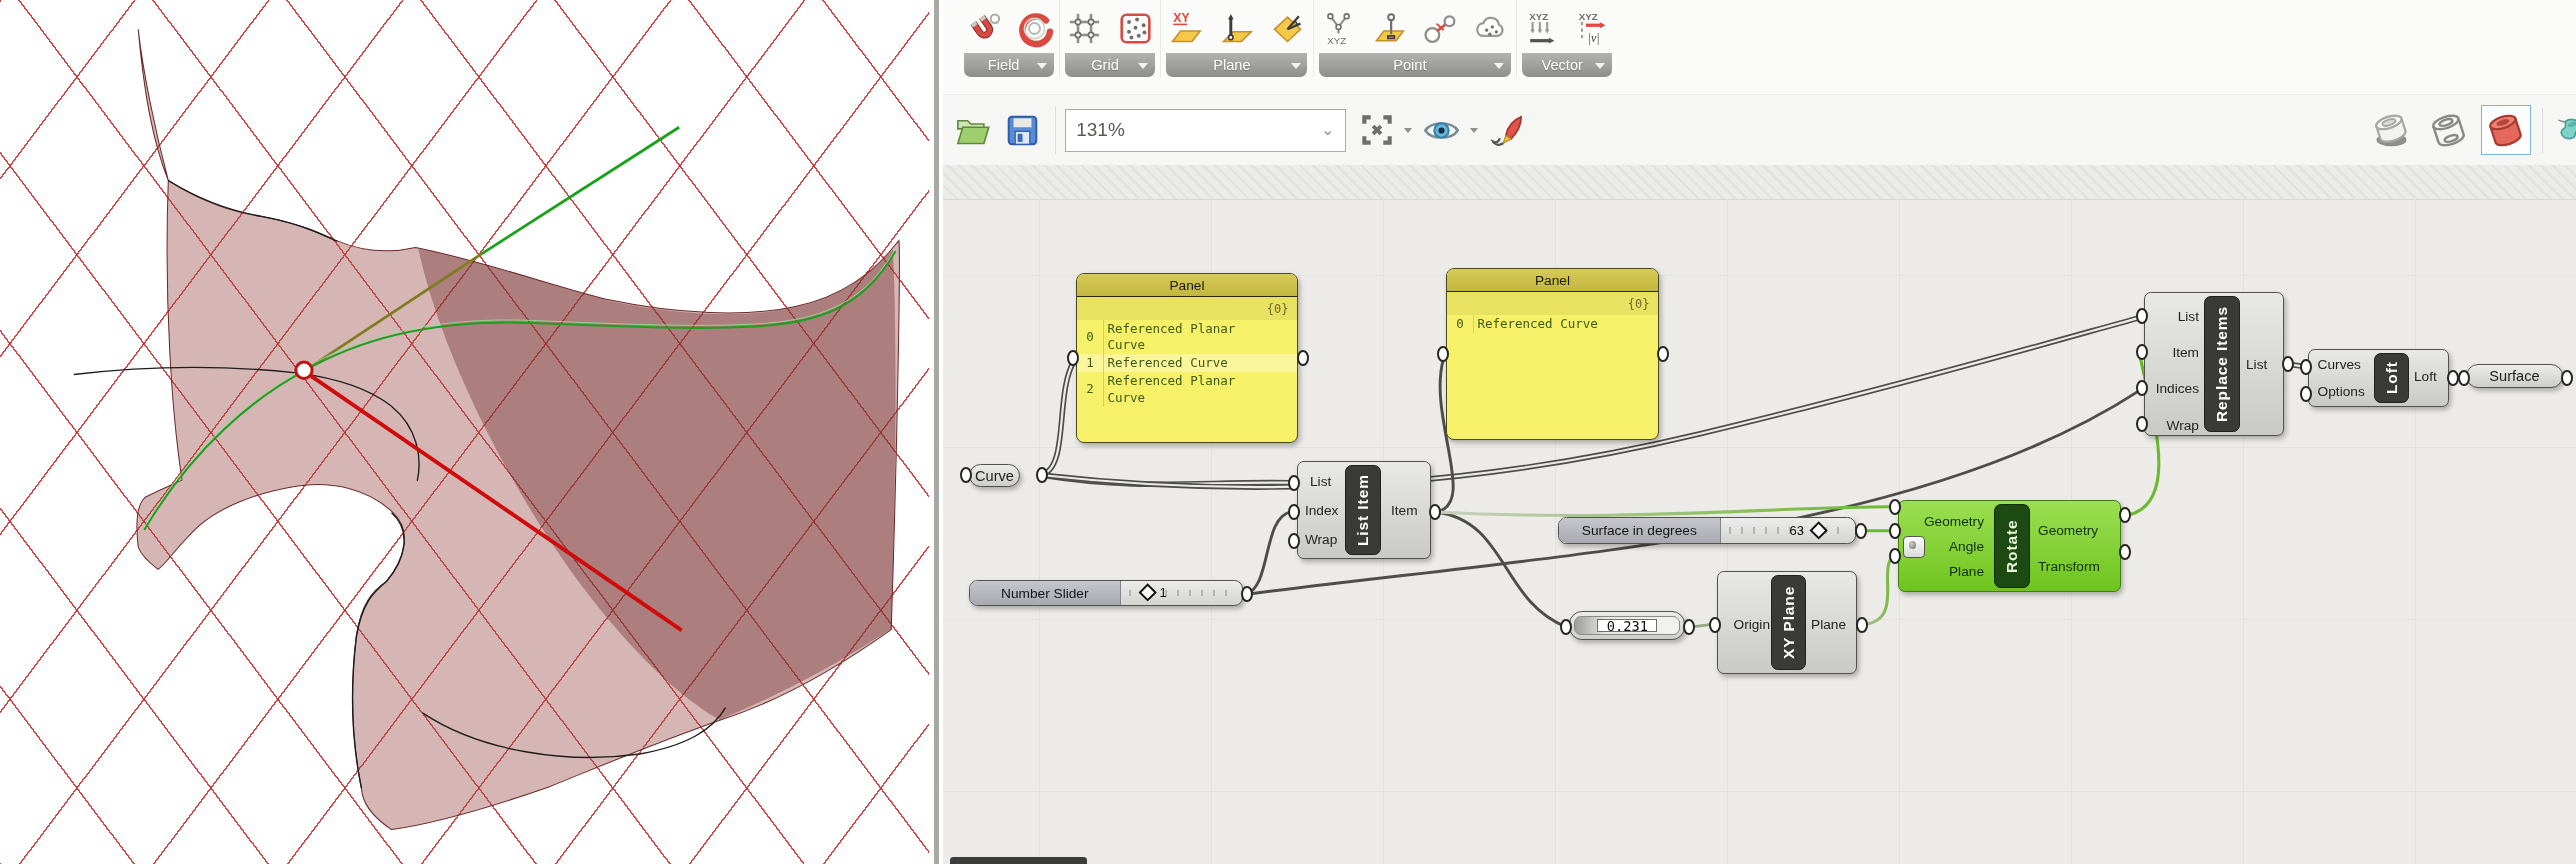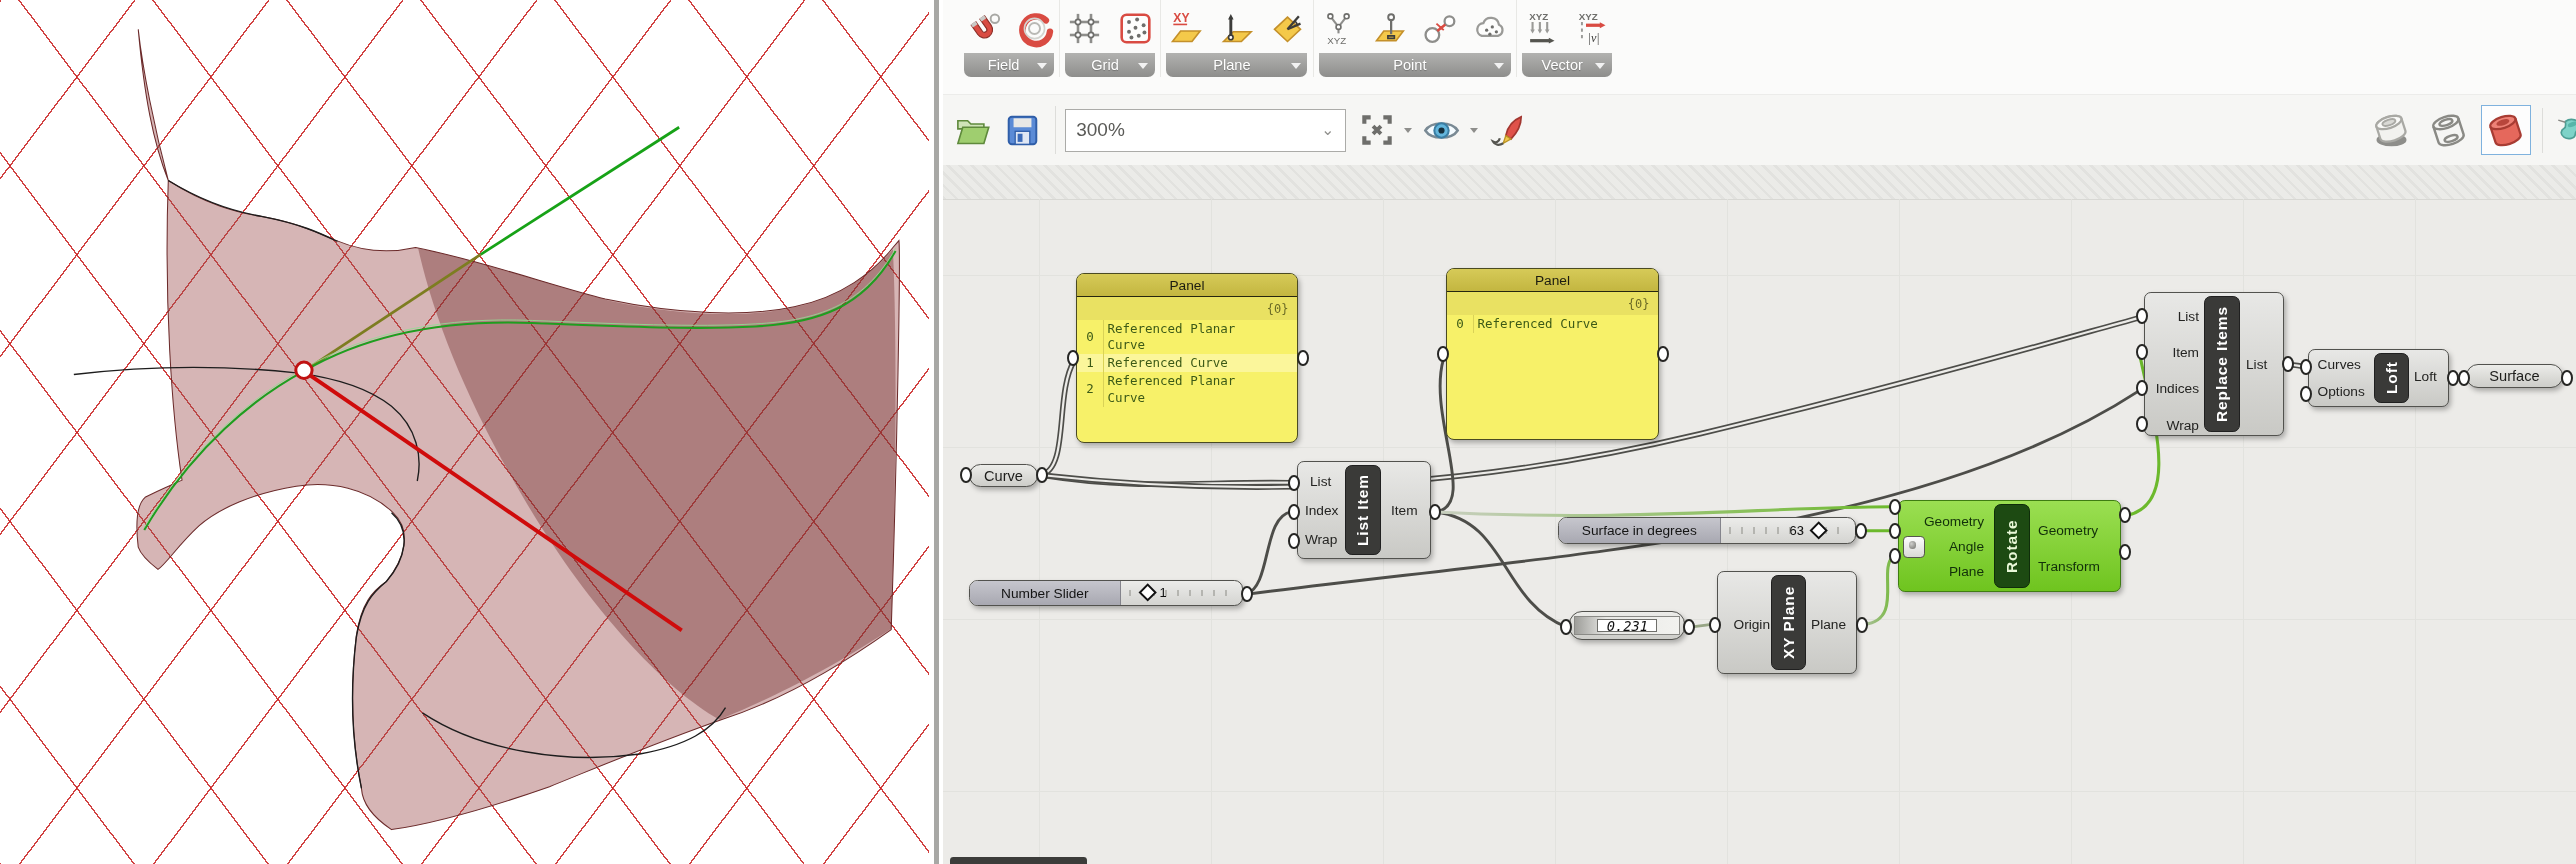--- a/index.html
+++ b/index.html
@@ -91,22 +91,22 @@
   .slider{display:flex;background:linear-gradient(#ececea,#d4d4d1);border:1.7px solid #52524e;border-radius:8.6px;overflow:hidden;}
   .slider .slabel{background:linear-gradient(#c6c6cd,#a8a8b1);border-right:0.9px solid #84848c;
     display:flex;align-items:center;justify-content:center;font-size:13.7px;color:#141414;padding:0 10.3px;}
   .slider .strack{position:relative;flex:1;display:flex;align-items:center;}
   .ruler{position:absolute;top:9.4px;bottom:9.4px;left:8.6px;right:8.6px;
     background:repeating-linear-gradient(90deg,#aaaaa5 0 1.7px,transparent 1.7px 12px);opacity:.8;}
   .diamond{position:absolute;width:9.4px;height:9.4px;background:#fff;border:2.1px solid #111;transform:rotate(45deg);top:50%;margin-top:-6.9px;}
   .sval{position:absolute;font-size:13px;color:#121212;top:50%;transform:translateY(-52%);}
 
   
-  #nv-inner{position:absolute;left:4.3px;top:4.3px;right:4.3px;bottom:4.3px;border-radius:0;
-    background:linear-gradient(90deg,#9e9e9a,#e8e8e5 30%,#f2f2ef);border:0.9px solid #8a8a86;font-style:italic;}
+  #nv-inner{position:absolute;left:4.3px;top:4.3px;right:4.3px;bottom:4.3px;border-radius:7px;
+    background:linear-gradient(90deg,#9e9e9a,#e8e8e5 30%,#f2f2ef);border:0.9px solid #8a8a86;}
   #nv-box{position:absolute;left:22px;top:1.7px;width:58px;bottom:1.7px;background:#fff;border:1.3px solid #6f6f6b;
     display:flex;align-items:center;justify-content:center;font-family:"DejaVu Sans Mono",monospace;font-size:13.7px;color:#111;}
 
   
   .comp.sel{background:linear-gradient(180deg,#9bdf52,#6fc41f);border-color:#3f7d12;}
   .comp.sel .plabel{color:#12300a;}
   .vlabel.green{background:#1d4a12;border-color:#0f2d0a;color:#e9f8d8;}
 
   .angle-btn{position:absolute;width:20px;height:20px;background:linear-gradient(#fdfdfd,#d9d9d6);
     border:1.7px solid #55554f;border-radius:4.3px;}
@@ -329,21 +329,21 @@
     <div class="cb-btn">
       <svg width="39" height="39" viewBox="0 0 24 24">
         <rect x="3.5" y="3.5" width="17" height="17" rx="2" fill="#5b8bd6" stroke="#2f5ea8" stroke-width="1.2"></rect>
         <rect x="6.5" y="4.5" width="11" height="5.5" fill="#e8e8e6"></rect>
         <rect x="7.5" y="12.5" width="9" height="8" fill="#dfe7f4" stroke="#2f5ea8" stroke-width="0.8"></rect>
         <rect x="9" y="14" width="3" height="5" fill="#3b6ab8"></rect>
       </svg>
     </div>
     <div class="sep"></div>
     <div id="zoom-combo">
-      <span>300%</span>
+      <span>131%</span>
       <span class="chev">⌄</span>
     </div>
     <div class="cb-btn" style="margin-left:12px;">
       <svg width="38" height="38" viewBox="0 0 24 24">
         <g stroke="#6e6e6b" stroke-width="2.6" fill="none">
           <path d="M4,8 V4 H8"></path>
             <path d="M16,4 H20 V8"></path>
             <path d="M20,16 V20 H16"></path>
             <path d="M8,20 H4 V16"></path>
         </g>
@@ -448,21 +448,21 @@
   <path class="w-single" d="M1451,692 C1810,645 2230,625 2491,455"></path>
   <path class="w-single" d="M2858,440 C2862,440 2864,440 2869,440"></path>
   <path class="w-graygreen" d="M1966,730 C1978,730 1986,727 1997,727"></path>
 
   <path stroke="url(#gradGreen)" fill="none" stroke-width="3.6" d="M1672,596 C1900,608 2060,590 2205,590"></path>
   <path class="w-green" d="M2166,618 C2180,618 2192,618 2205,618"></path>
   <path stroke="url(#gradGreen2)" fill="none" stroke-width="3.6" d="M2171,727 C2218,722 2186,662 2205,648"></path>
   <path class="w-green" d="M2477,600 C2544,586 2502,468 2492,413"></path>
 </svg>
 
-<div class="node capsule" style="left:969px;top:464px;width:69px;height:23px;">
+<div class="node capsule" style="left:969px;top:464px;width:51px;height:23px;">
   <span>Curve</span>
 </div>
 
 <div class="node panel" style="left:1076px;top:273px;width:222px;height:170px;">
   <div class="ptitle">Panel</div>
   <div class="phead">{0}</div>
   <div class="prow">
     <div class="pidx">0</div>
     <div class="ptxt" style="width:146px;">Referenced Planar Curve</div>
   </div>

